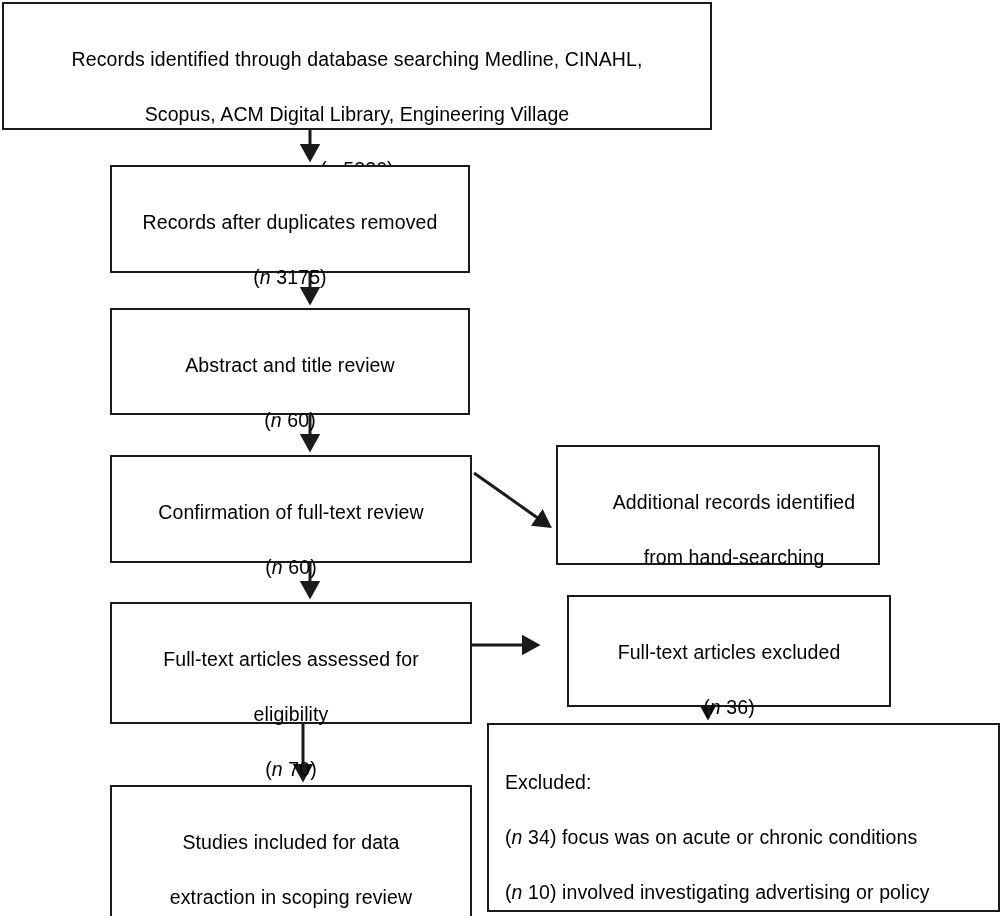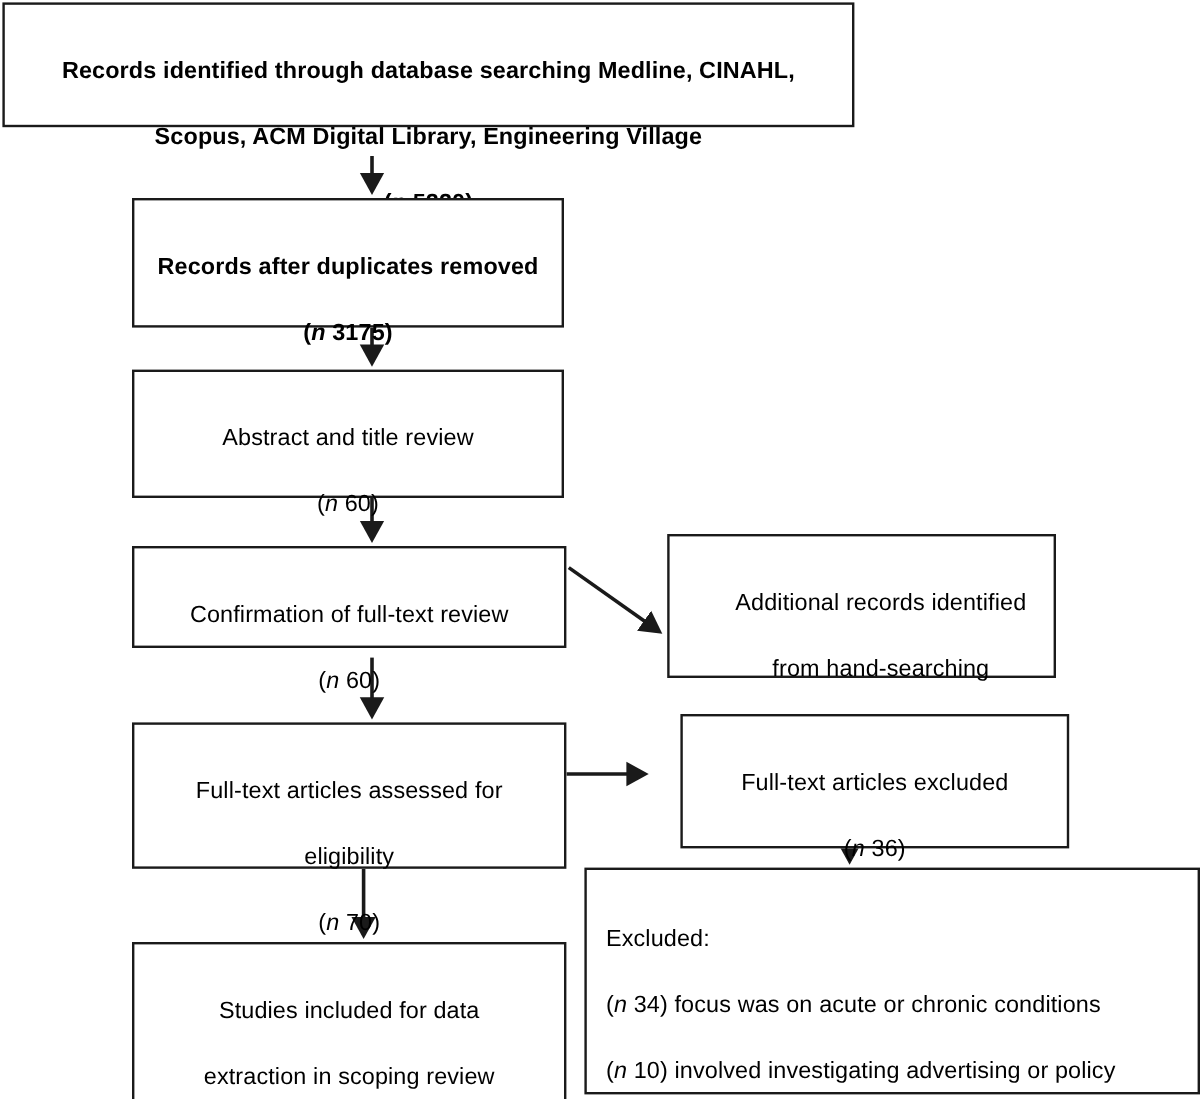--- a/index.html
+++ b/index.html
@@ -83,43 +83,43 @@
 
     <line x1="310" y1="548" x2="310" y2="596" stroke="#1a1a1a" stroke-width="3" marker-end="url(#arrowhead)"></line>
 
     <line x1="472" y1="645" x2="537" y2="645" stroke="#1a1a1a" stroke-width="3" marker-end="url(#arrowhead)"></line>
 
     <line x1="708" y1="687" x2="708" y2="717" stroke="#1a1a1a" stroke-width="3" marker-end="url(#arrowhead)"></line>
 
     <line x1="303" y1="724" x2="303" y2="779" stroke="#1a1a1a" stroke-width="3" marker-end="url(#arrowhead)"></line>
   </svg>
 
-  <div class="node" style="left:2px; top:2px; width:710px; height:104px;font-weight:bold;">
+  <div class="node" style="left:2px; top:2px; width:710px; height:128px;">
     <div class="node-text">
       <span>Records identified through database searching Medline, CINAHL,</span><br>
       <span>Scopus, ACM Digital Library, Engineering Village</span><br>
       <span>(<span class="n-italic">n</span><span> 5220)</span></span>
     </div>
   </div>
 
-  <div class="node" style="left:110px; top:165px; width:360px; height:108px;font-weight:bold;">
+  <div class="node" style="left:110px; top:165px; width:360px; height:108px;">
     <div class="node-text">
       <span>Records after duplicates removed</span><br>
       <span>(<span class="n-italic">n</span><span> 3175)</span></span>
     </div>
   </div>
 
   <div class="node" style="left:110px; top:308px; width:360px; height:107px;">
     <div class="node-text">
       <span>Abstract and title review</span><br>
       <span>(<span class="n-italic">n</span><span> 60)</span></span>
     </div>
   </div>
 
-  <div class="node" style="left:110px; top:455px; width:362px; height:85px;">
+  <div class="node" style="left:110px; top:455px; width:362px; height:108px;">
     <div class="node-text">
       <span>Confirmation of full-text review</span><br>
       <span>(<span class="n-italic">n</span><span> 60)</span></span>
     </div>
   </div>
 
   <div class="node" style="left:556px; top:445px; width:324px; height:120px;padding-left:32px;">
     <div class="node-text">
       <span>Additional records identified</span><br>
       <span>from hand-searching</span><br>

